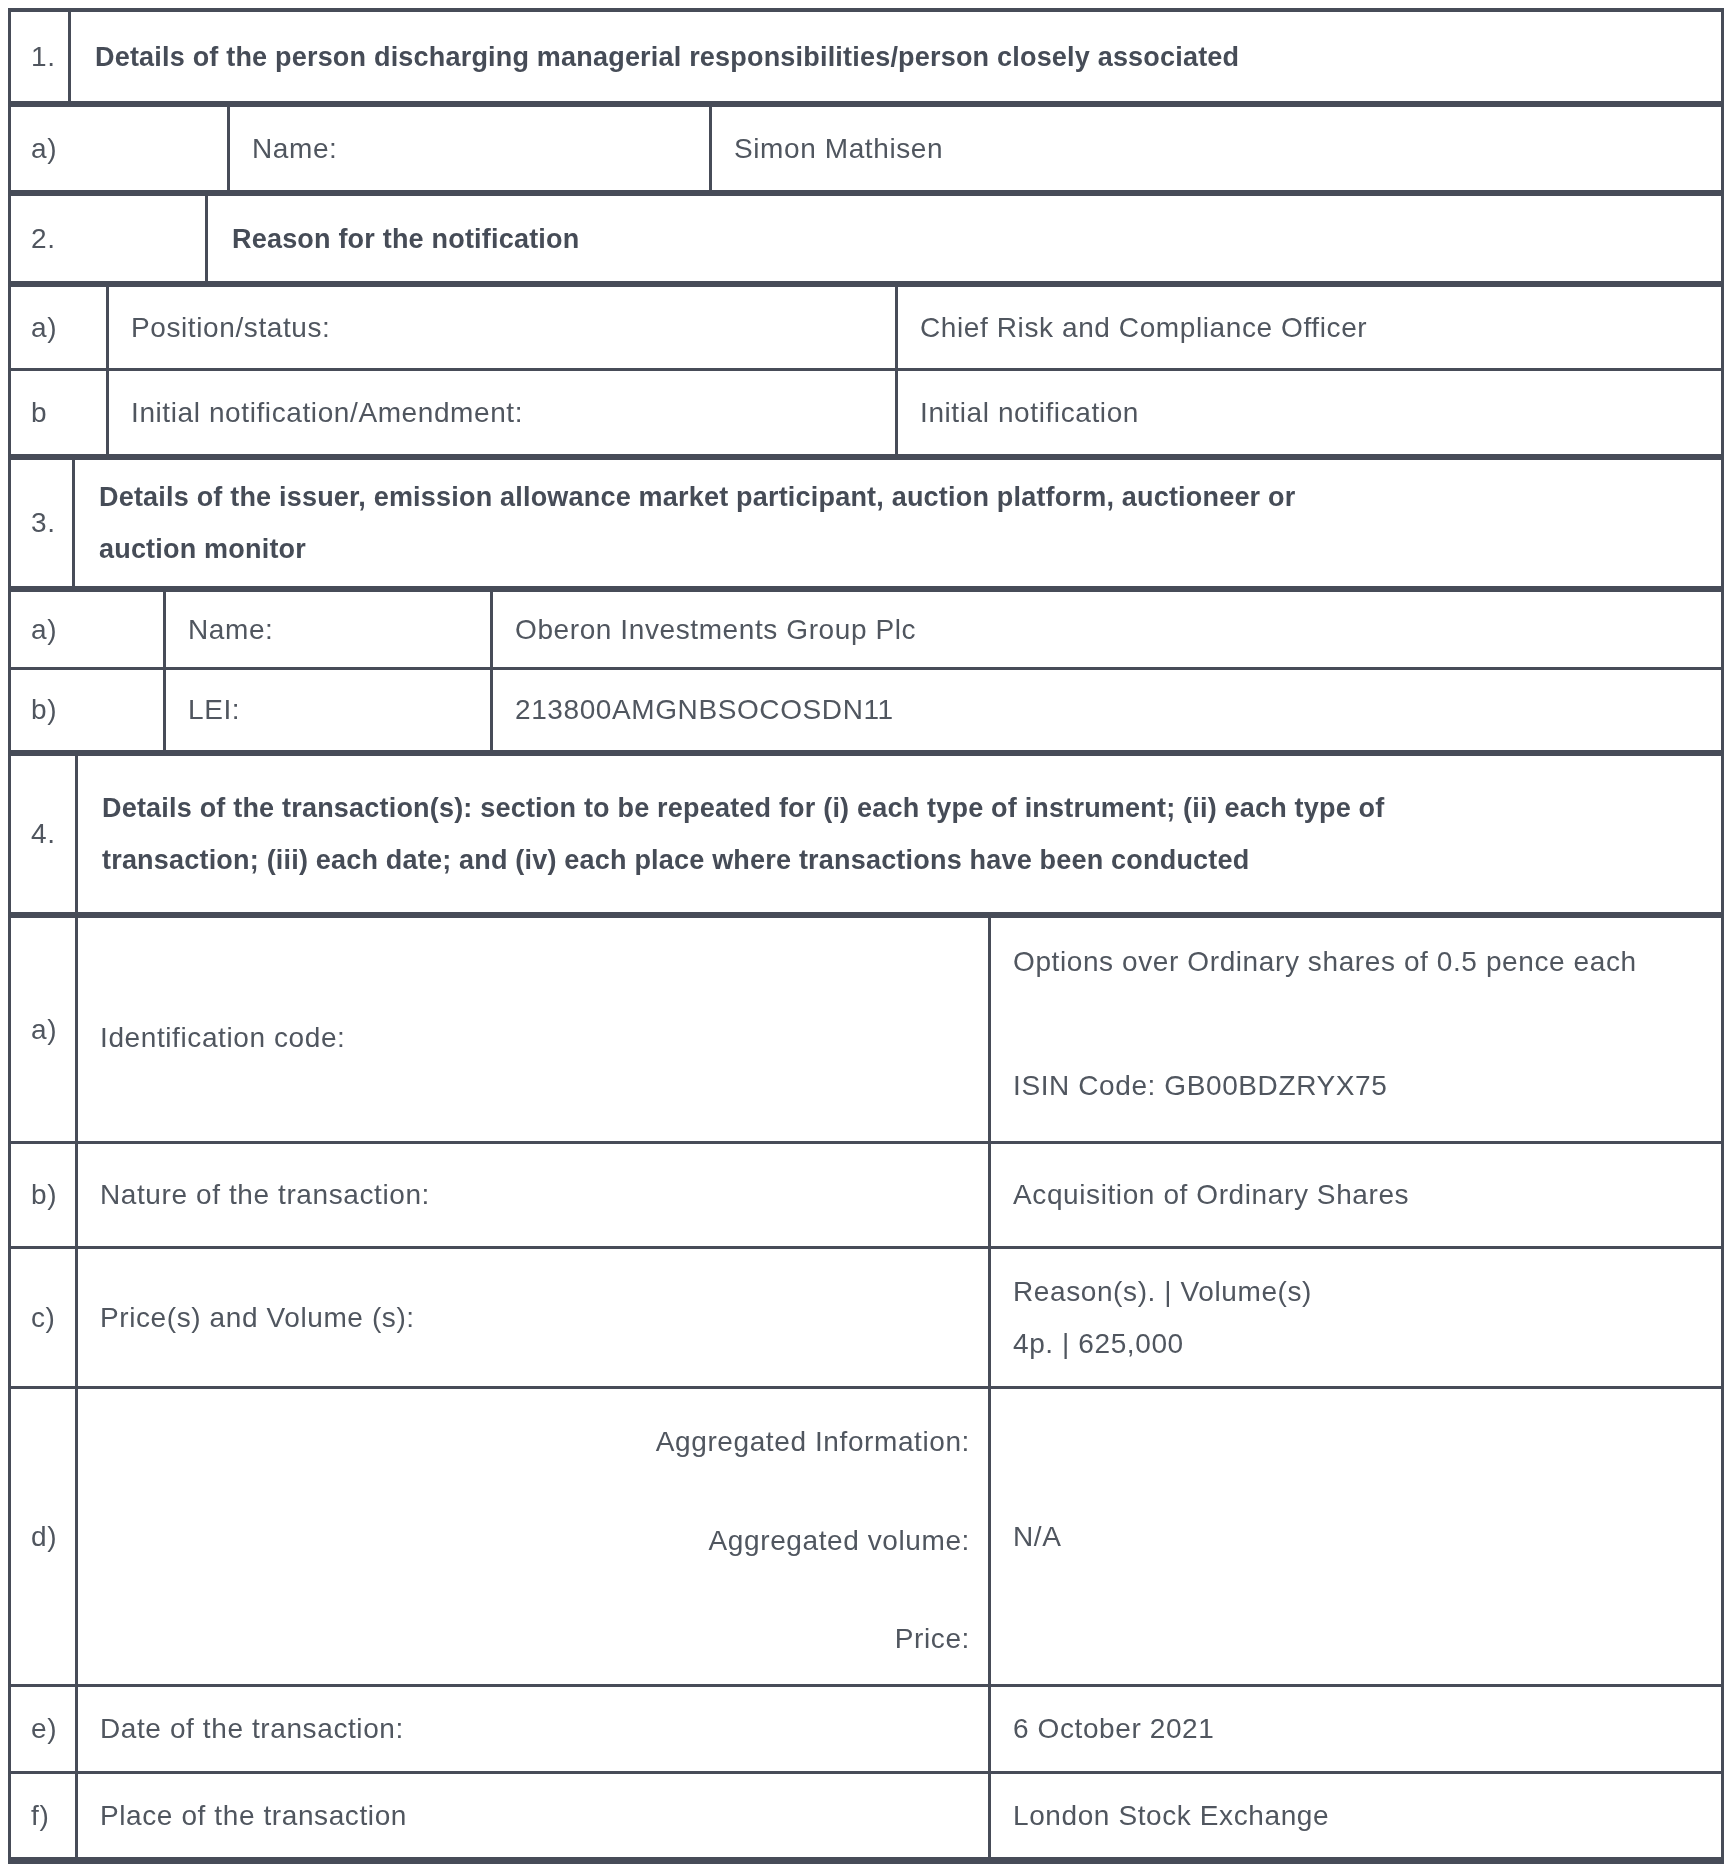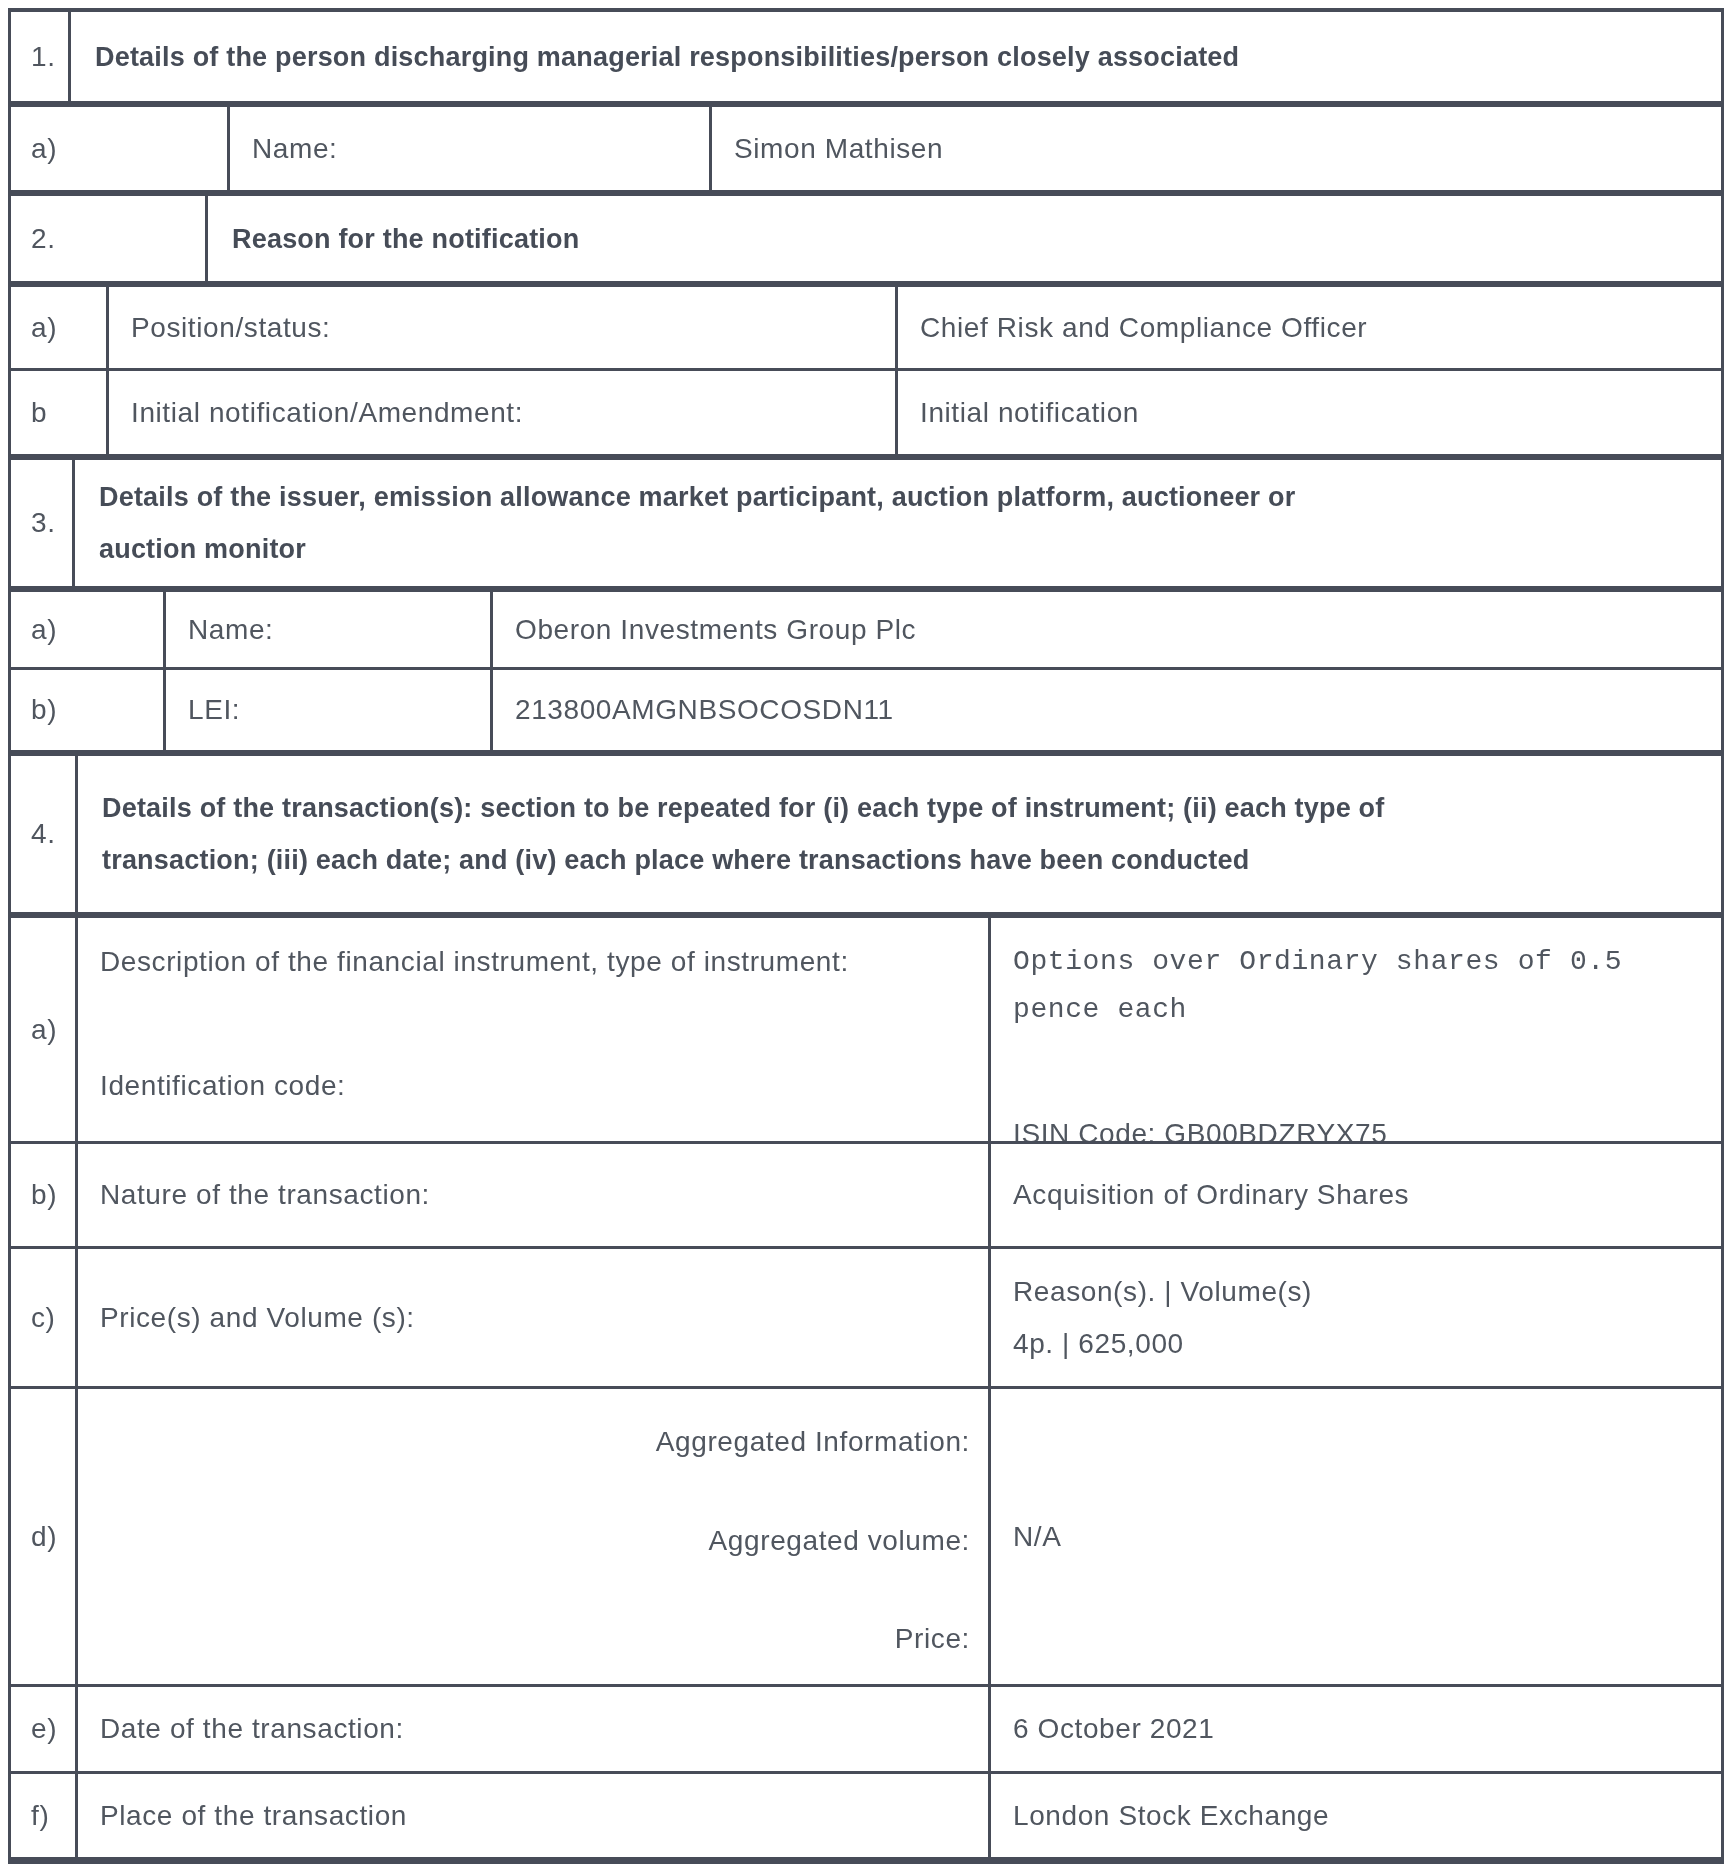--- a/index.html
+++ b/index.html
@@ -36,21 +36,21 @@
     flex:1 1 auto;flex-direction:column;align-items:flex-start;justify-content:center;
     padding-left:24px;padding-right:40px;
     font-weight:bold;font-size:27px;letter-spacing:0.2px;color:var(--hd);
   }
   .tline{white-space:nowrap;line-height:52px;}
   
   .v-paras{flex-direction:column;align-items:flex-start;justify-content:flex-start;padding-top:20px;}
   .v-paras .p1{line-height:48px;}
   .v-paras .p2{margin-top:76px;line-height:48px;white-space:nowrap;}
   .fieldwrap{max-width:820px;}
-  .valwrap{max-width:640px;font-family:Liberation Mono, monospace;}
+  .valwrap{max-width:640px;}
   
   .v-between{flex-direction:column;align-items:flex-end;justify-content:space-between;
              padding-top:34px;padding-bottom:26px;line-height:38px;}
   
   .v-lines2{flex-direction:column;align-items:flex-start;justify-content:center;line-height:52px;}
   .nowrap{white-space:nowrap;}
 </style>
 </head>
 <body>
 
@@ -113,21 +113,20 @@
       <div class="cell mid numcell" style="flex:0 0 67px">4.</div>
       <div class="cell titlecell">
         <div class="tline">Details of the transaction(s): section to be repeated for (i) each type of instrument; (ii) each type of</div>
         <div class="tline">transaction; (iii) each date; and (iv) each place where transactions have been conducted</div>
       </div>
     </div>
 
     <div class="row thick" style="height:229px">
       <div class="cell mid labelcell" style="flex:0 0 67px">a)</div>
       <div class="cell mid v-paras" style="flex:0 0 913px">
-        <div class="p1 fieldwrap">Description of the financial instrument, type of instrument:</div>
         <div class="p2">Identification code:</div>
       </div>
       <div class="cell grow v-paras">
         <div class="p1 valwrap">Options over Ordinary shares of 0.5 pence each</div>
         <div class="p2">ISIN Code: GB00BDZRYX75</div>
       </div>
     </div>
 
     <div class="row" style="height:105px">
       <div class="cell mid labelcell" style="flex:0 0 67px">b)</div>

